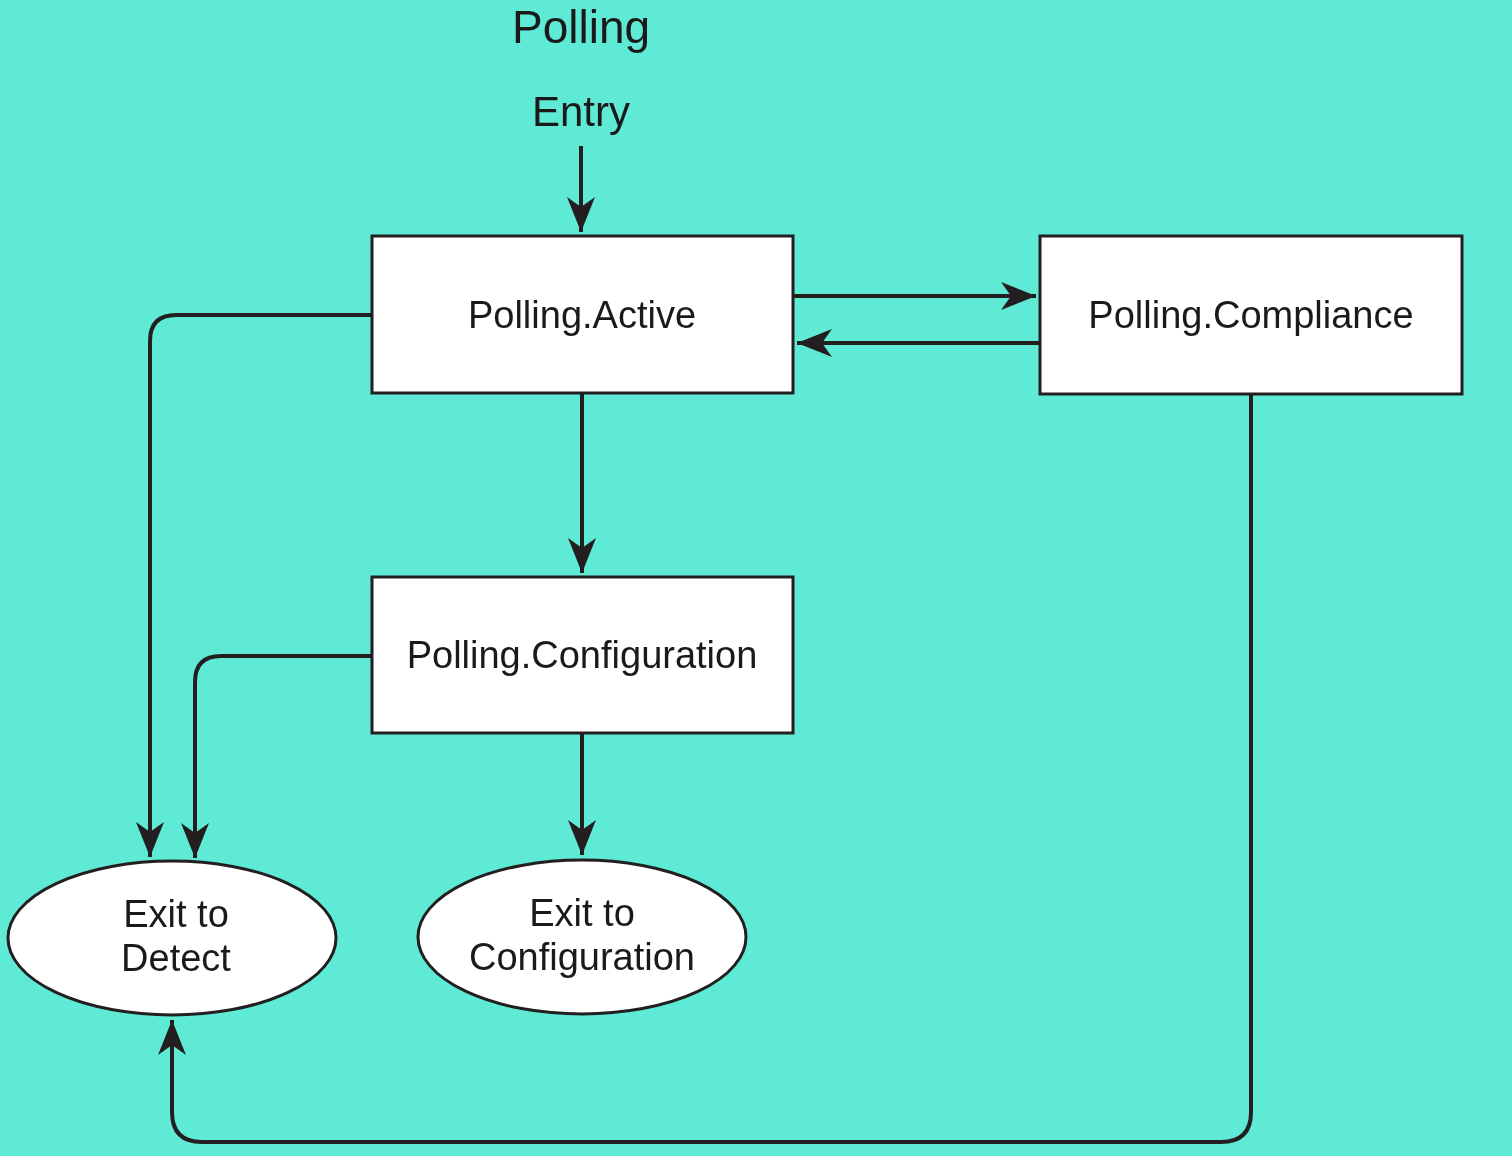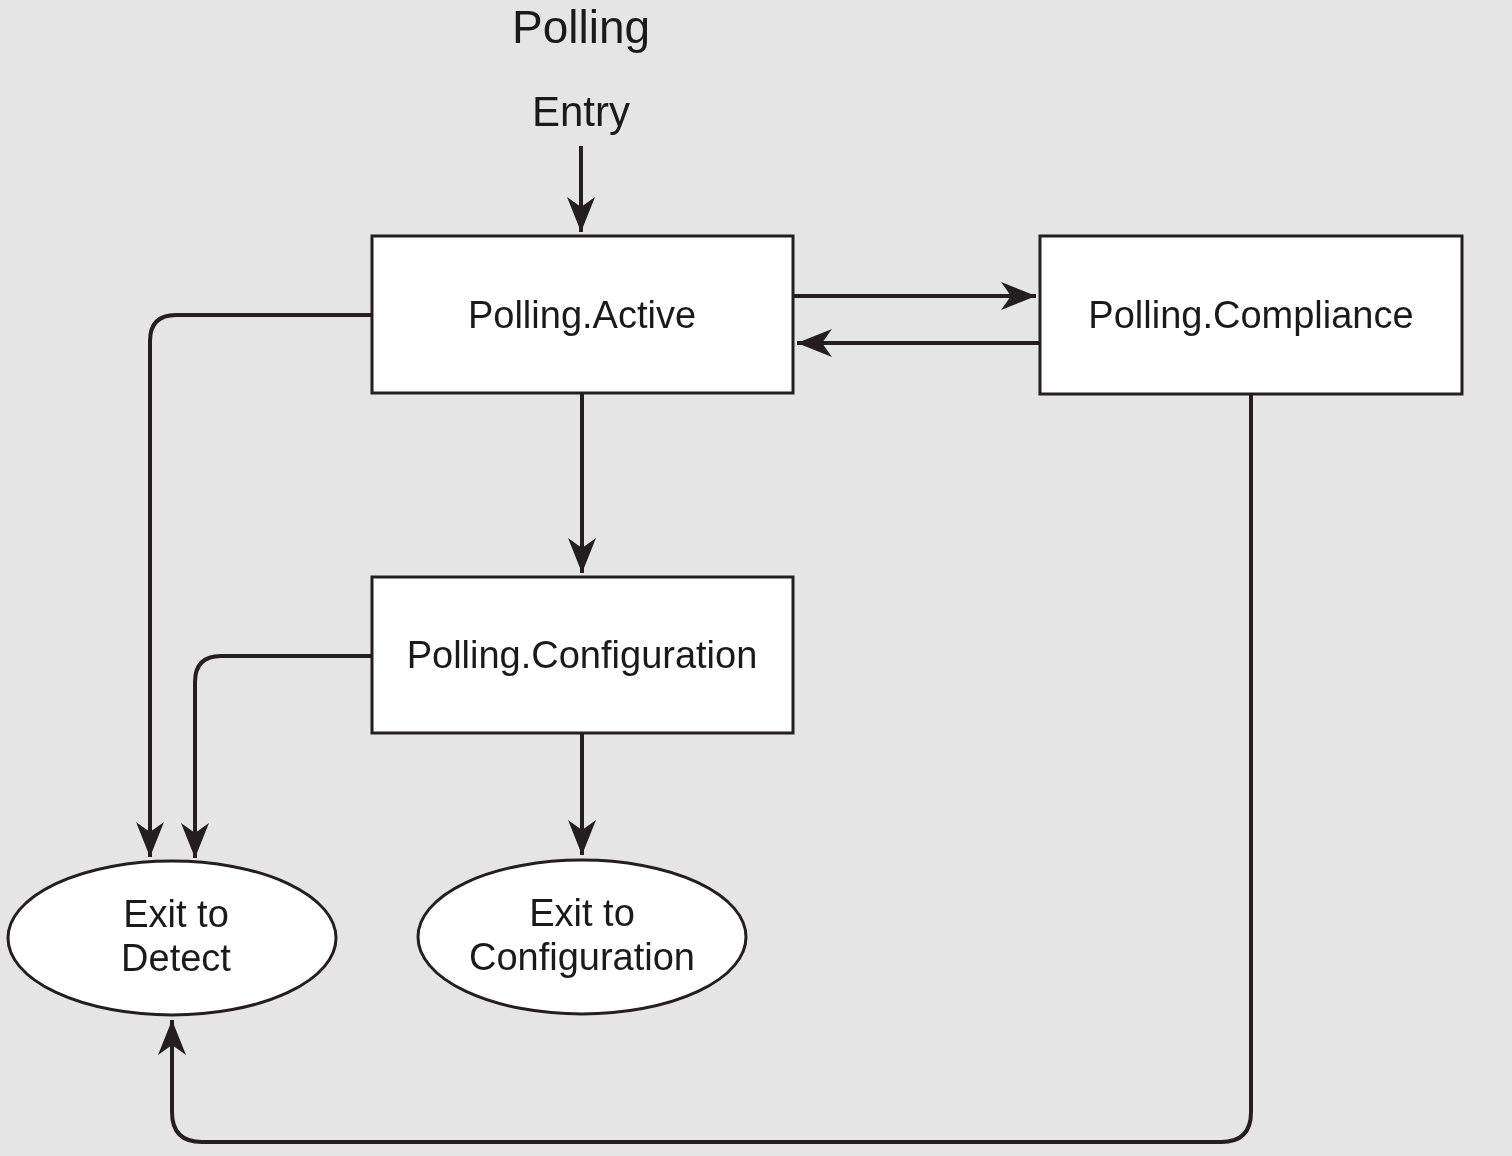--- a/index.html
+++ b/index.html
@@ -8,21 +8,21 @@
     background: #ffffff;
     width: 1512px;
     height: 1156px;
     overflow: hidden;
     font-family: "Liberation Sans", sans-serif;
   }
   .stage {
     position: relative;
     width: 1512px;
     height: 1156px;
-    background: #e5e5e5;
+    background: #5eead4;
   }
   svg { display: block; }
   .node-shape {
     fill: #ffffff;
     stroke: #231f20;
     stroke-width: 3;
   }
   .edge {
     fill: none;
     stroke: #231f20;

